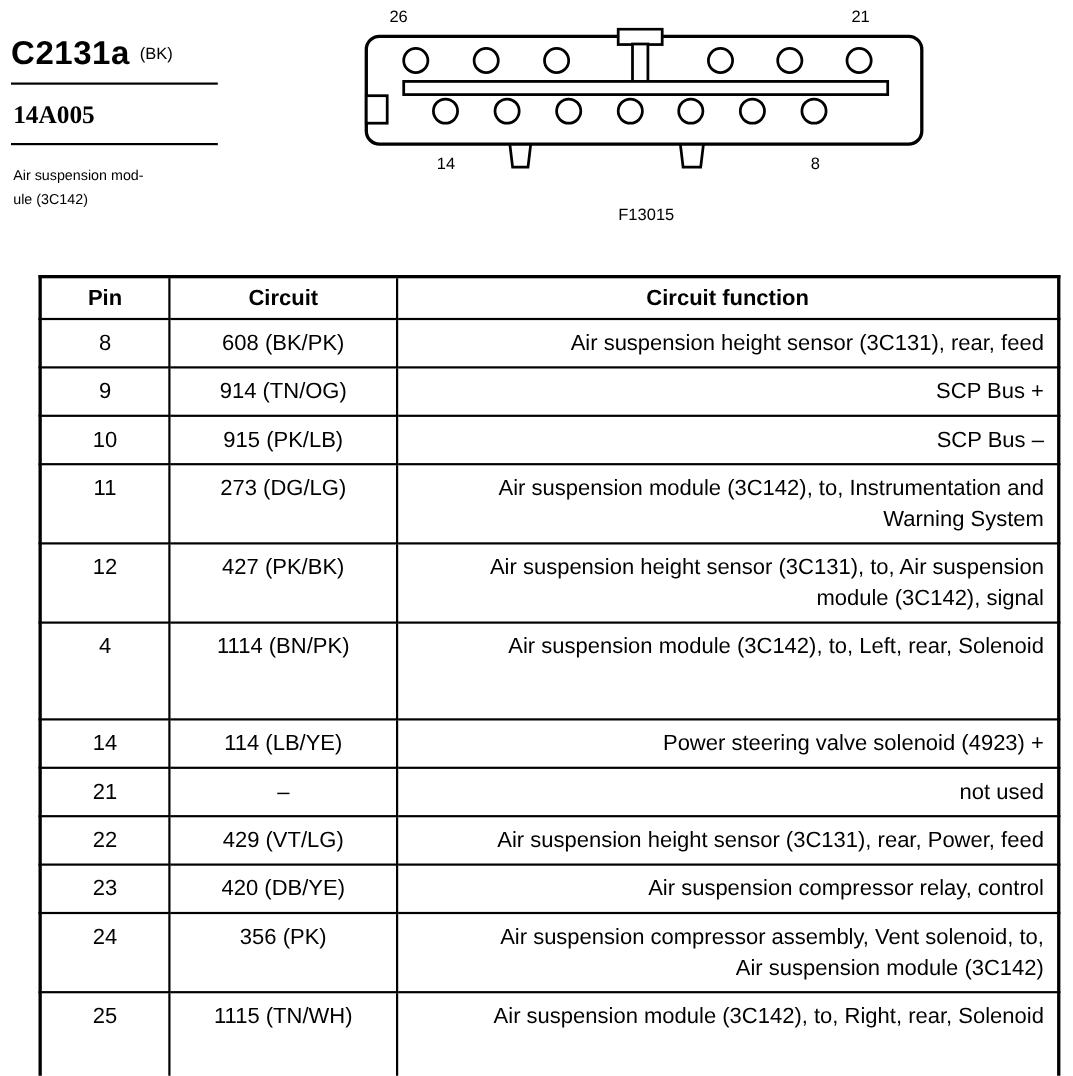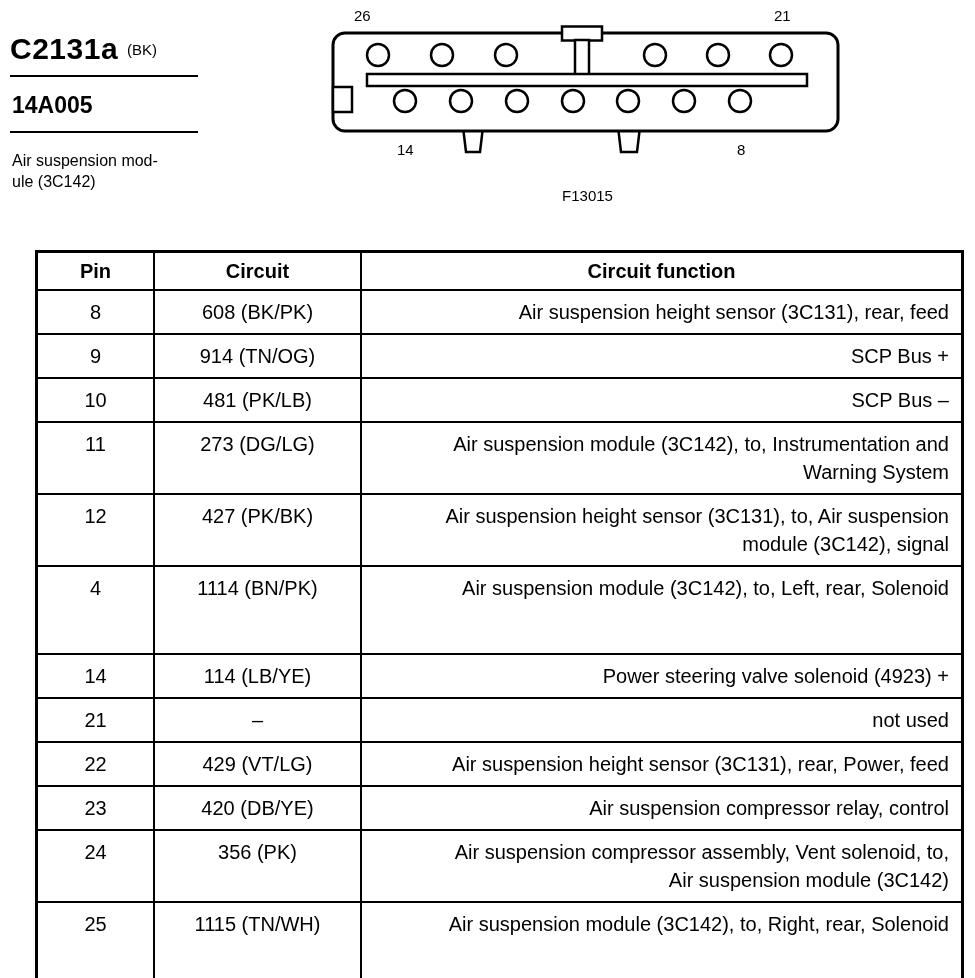--- a/index.html
+++ b/index.html
@@ -15,22 +15,23 @@
 
   
   .id-block { position: absolute; left: 10px; top: 32px; width: 188px; }
   .connector-id-line { border-bottom: 2px solid #000; padding-bottom: 9px; }
   .connector-id { font-size: 30px; font-weight: bold; letter-spacing: 0.5px; }
   .connector-color { font-size: 15px; margin-left: 9px; vertical-align: 4px; }
   .part-number {
     font-size: 23px; font-weight: bold;
     border-bottom: 2px solid #000;
     padding: 15px 0 12px 2px;
-  }
-  .description { font-size: 16px; line-height: 21px; margin-top: 17px; padding-left: 2px; }
+    font-family: Liberation Serif, serif;
+  }
+  .description { font-size: 13px; line-height: 21px; margin-top: 17px; padding-left: 2px; }
 
   
   .diagram { position: absolute; left: 330px; top: 5px; width: 515px; height: 210px; }
   .connector-svg { position: absolute; left: 0; top: 20px; }
   .pin-label { position: absolute; font-size: 15px; }
   .lbl-26 { left: 24px;  top: 2px; }
   .lbl-21 { left: 444px; top: 2px; }
   .lbl-14 { left: 67px;  top: 136px; }
   .lbl-8  { left: 407px; top: 136px; }
   .figure-number { position: absolute; left: 0; top: 182px; width: 100%; text-align: center; font-size: 15px; }
@@ -132,21 +133,21 @@
   </tr>
 
   <tr>
     <td class="col-pin">9</td>
     <td class="col-circuit">914 (TN/OG)</td>
     <td class="col-function">SCP Bus +</td>
   </tr>
 
   <tr>
     <td class="col-pin">10</td>
-    <td class="col-circuit">481 (PK/LB)</td>
+    <td class="col-circuit">915 (PK/LB)</td>
     <td class="col-function">SCP Bus –</td>
   </tr>
 
   <tr>
     <td class="col-pin">11</td>
     <td class="col-circuit">273 (DG/LG)</td>
     <td class="col-function">Air suspension module (3C142), to, Instrumentation and<br>Warning System</td>
   </tr>
 
   <tr>

